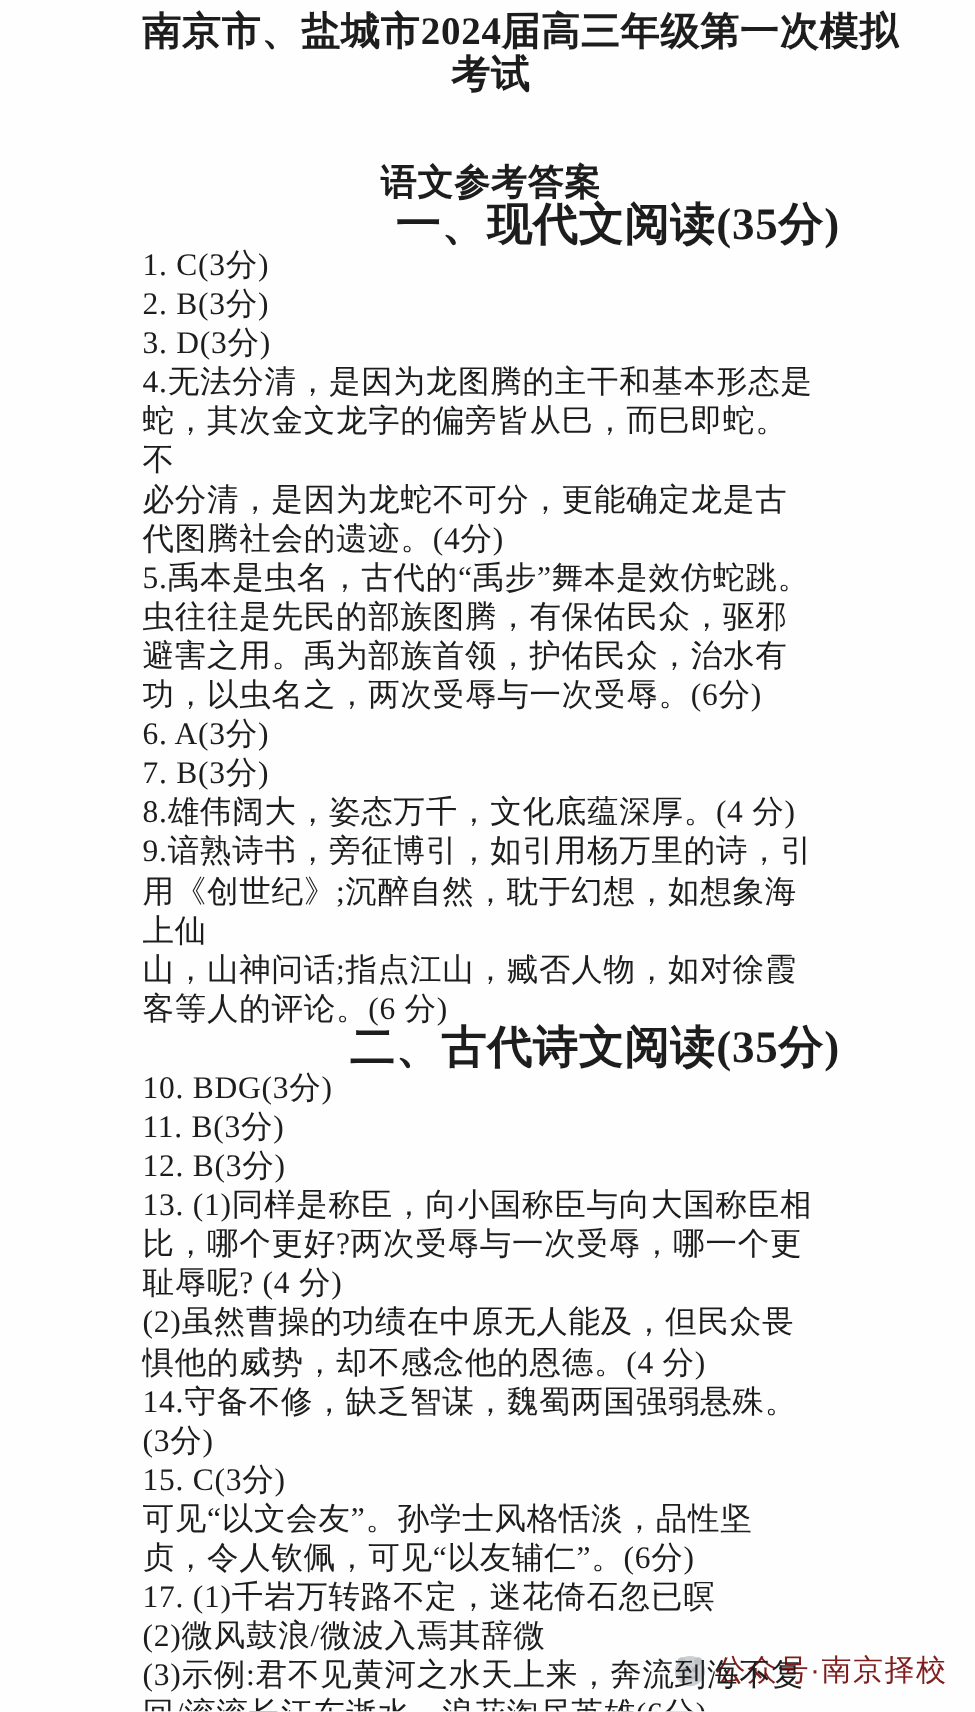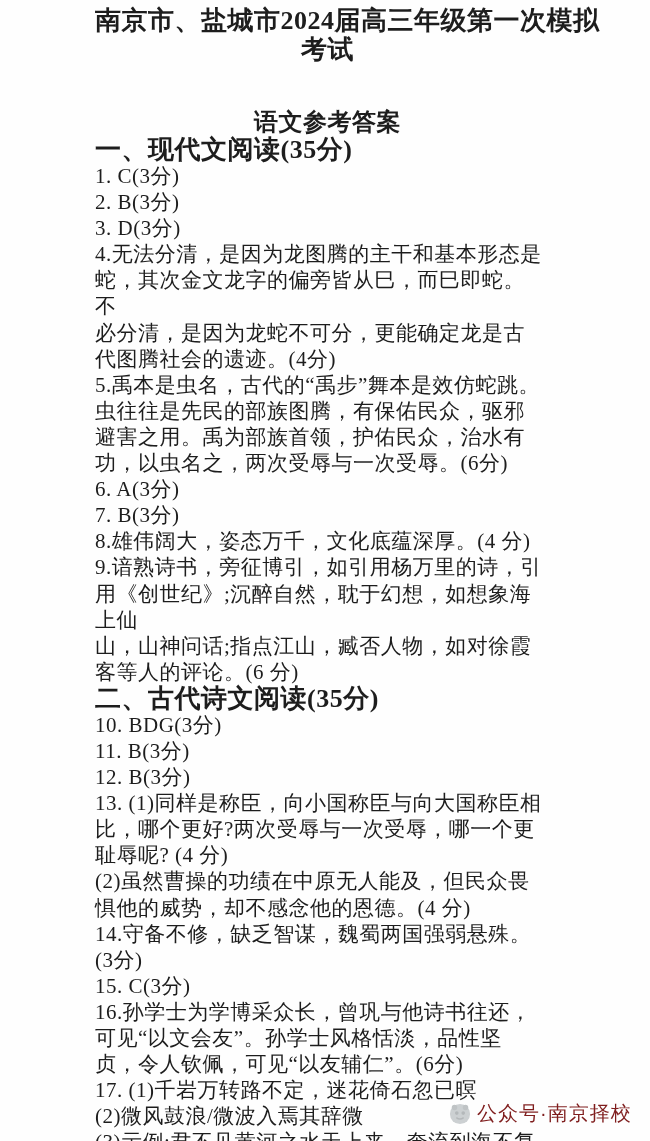--- a/index.html
+++ b/index.html
@@ -38,23 +38,24 @@
     letter-spacing: 0.5px;
   }
   .sub {
     font-size: 24px;
     line-height: 28px;
     font-weight: bold;
     text-align: center;
     margin-top: 44px;
   }
   .sec {
-    font-size: 26px;
+    font-size: 30px;
     line-height: 27px;
     font-weight: bold;
+    text-align: right;
   }
   .watermark {
     position: absolute;
     left: 449px;
     top: 1100px;
     display: flex;
     align-items: center;
     gap: 6px;
     color: #7f1d1d;
     font-size: 20px;
@@ -107,21 +108,20 @@
     <div class="ln">11. B(3分)</div>
     <div class="ln">12. B(3分)</div>
     <div class="ln">13. (1)同样是称臣，向小国称臣与向大国称臣相</div>
     <div class="ln">比，哪个更好?两次受辱与一次受辱，哪一个更</div>
     <div class="ln">耻辱呢? (4 分)</div>
     <div class="ln">(2)虽然曹操的功绩在中原无人能及，但民众畏</div>
     <div class="ln">惧他的威势，却不感念他的恩德。(4 分)</div>
     <div class="ln">14.守备不修，缺乏智谋，魏蜀两国强弱悬殊。</div>
     <div class="ln">(3分)</div>
     <div class="ln">15. C(3分)</div>
-    <div class="ln">16.孙学士为学博采众长，曾巩与他诗书往还，</div>
     <div class="ln">可见“以文会友”。孙学士风格恬淡，品性坚</div>
     <div class="ln">贞，令人钦佩，可见“以友辅仁”。(6分)</div>
     <div class="ln">17. (1)千岩万转路不定，迷花倚石忽已暝</div>
     <div class="ln">(2)微风鼓浪/微波入焉其辞微</div>
     <div class="ln">(3)示例:君不见黄河之水天上来，奔流到海不复</div>
     <div class="ln">回/滚滚长江东逝水，浪花淘尽英雄(6分)</div>
   </div>
 
   <div class="watermark">
     <svg class="wm-icon" viewBox="0 0 24 24" xmlns="http://www.w3.org/2000/svg">

